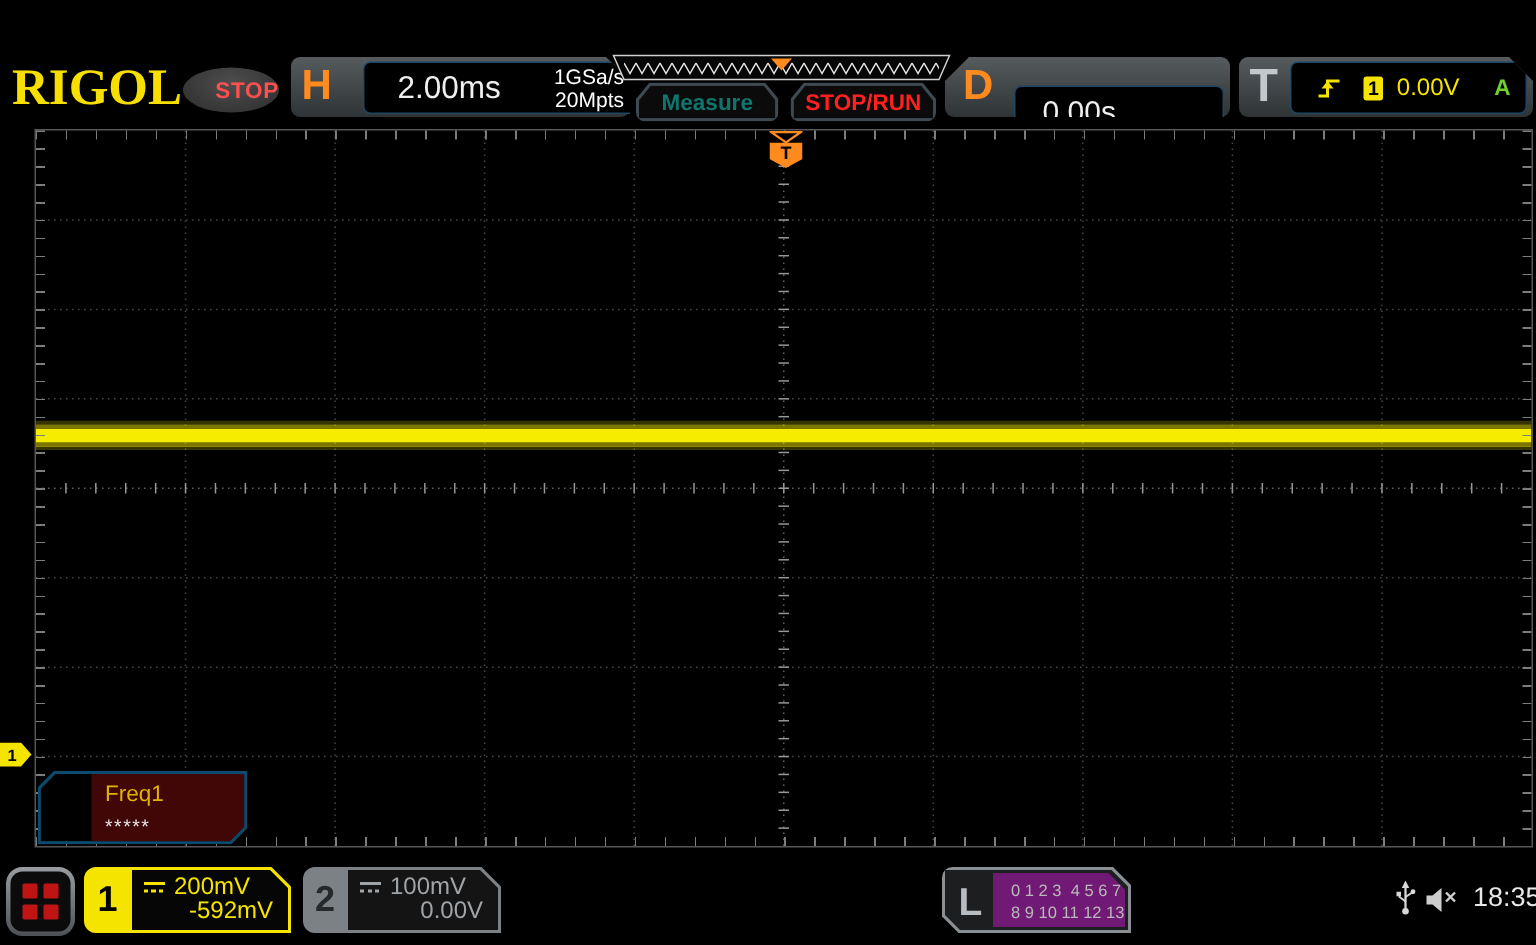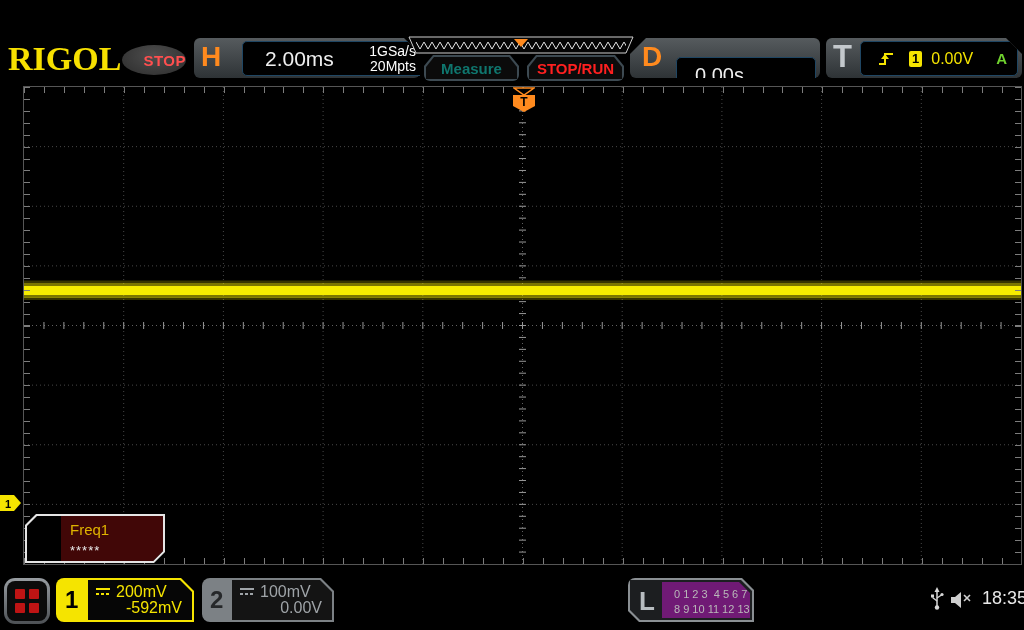--- a/index.html
+++ b/index.html
@@ -66,21 +66,21 @@
   #ticks-right{right:0;top:0;bottom:0;width:6px;
     background:repeating-linear-gradient(180deg,#7d7d7d 0 1px,transparent 1px 11.925px);}
   #grid-svg{position:absolute;left:0;top:0;}
 
   
   #trig-tri{left:513px;top:87px;}
   #trig-badge{left:513px;top:95px;}
   #ch1-marker{left:0px;top:495px;}
 
   
-  #meas-panel{left:25px;top:514px;width:140px;height:49px;background:#e5e5e5;
+  #meas-panel{left:25px;top:514px;width:140px;height:49px;background:#0c4a6e;
     clip-path:polygon(11px 0,100% 0,100% calc(100% - 11px),calc(100% - 11px) 100%,0 100%,0 11px);}
   #meas-inner{position:absolute;left:2px;top:2px;right:2px;bottom:2px;background:#000;
     clip-path:polygon(10px 0,100% 0,100% calc(100% - 10px),calc(100% - 10px) 100%,0 100%,0 10px);}
   #meas-maroon{position:absolute;left:34px;top:0;right:0;bottom:0;background:#410707;}
   #meas-title{position:absolute;left:9px;top:5px;color:#e0b400;font-size:15px;}
   #meas-value{position:absolute;left:9px;top:27px;color:#e8e8e8;font-size:13px;letter-spacing:1px;}
 
   
   #menu-btn{left:4px;top:578px;width:46px;height:46px;border-radius:11px;
     background:linear-gradient(#989da2,#4d5155);}

